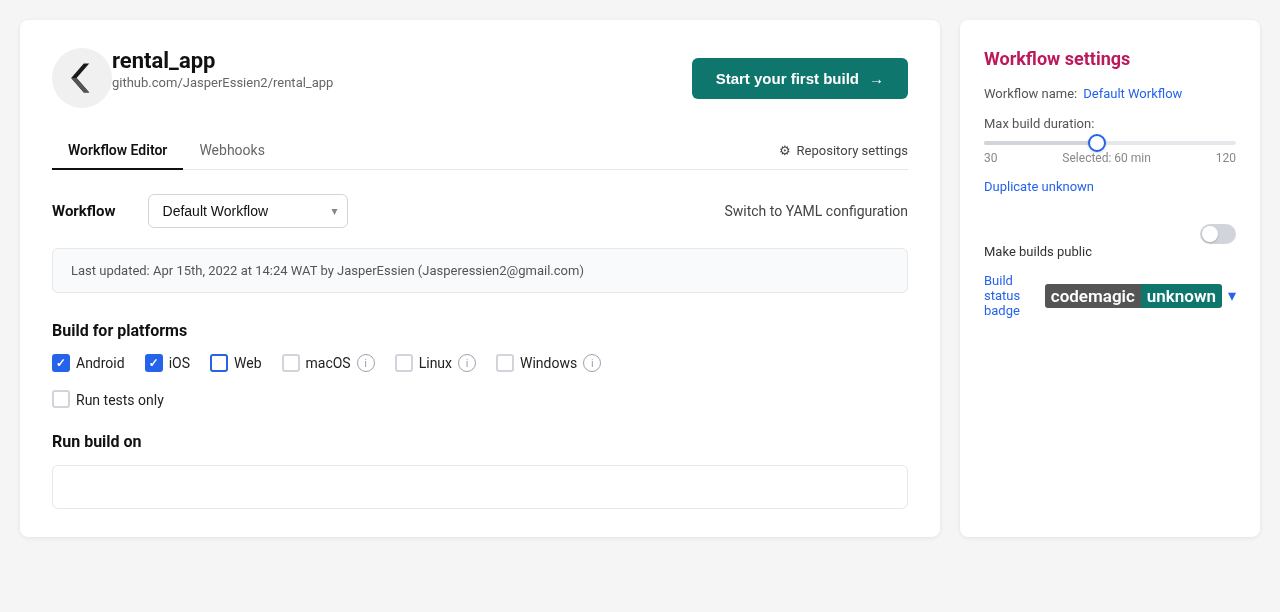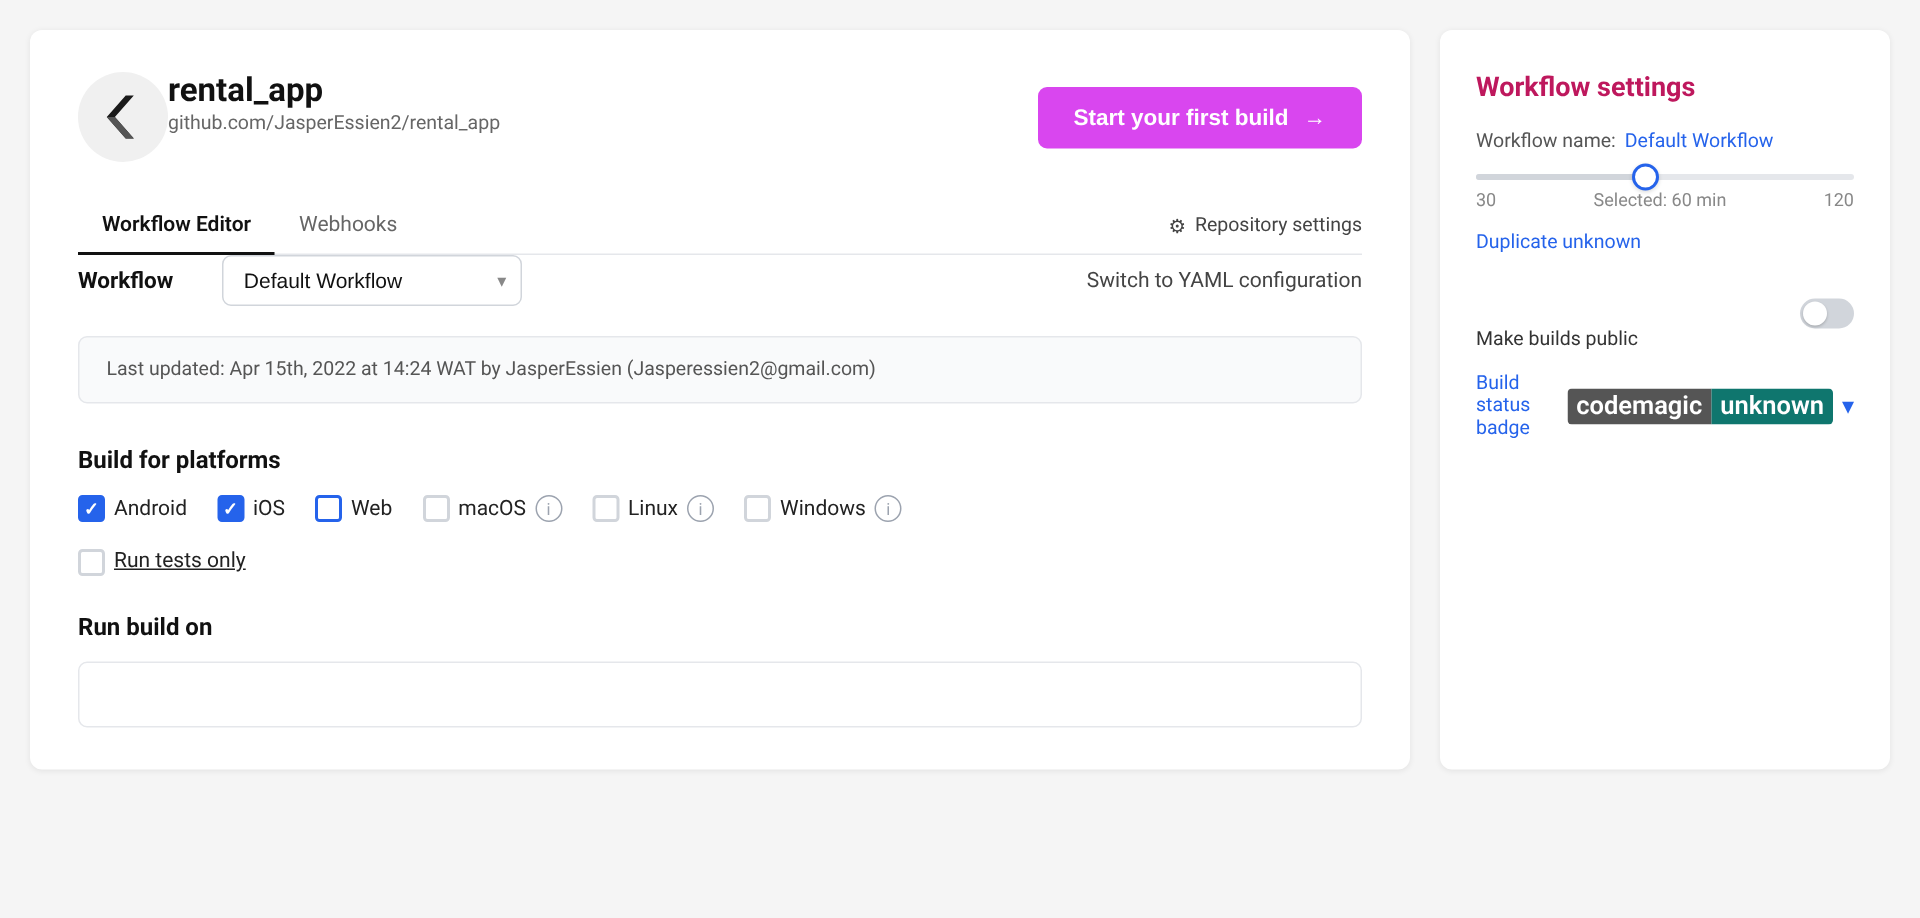--- a/index.html
+++ b/index.html
@@ -63,39 +63,40 @@
       font-size: 22px;
       font-weight: 700;
       color: #111;
     }
     .app-repo {
       font-size: 13px;
       color: #666;
       margin-top: 2px;
     }
     .start-build-btn {
-      background: #d946ef;
+      background: #0f766e;
       color: #fff;
       border: none;
       border-radius: 6px;
       padding: 12px 24px;
       font-size: 15px;
       font-weight: 600;
       cursor: pointer;
       display: flex;
       align-items: center;
       gap: 10px;
     }
 
     
     .tabs-row {
       display: flex;
       align-items: center;
       justify-content: space-between;
       border-bottom: 1px solid #e5e7eb;
+      margin-bottom: 24px;
     }
     .tabs {
       display: flex;
       gap: 0;
     }
     .tab {
       padding: 10px 16px;
       font-size: 14px;
       color: #666;
       cursor: pointer;
@@ -230,26 +231,25 @@
       border: 1.5px solid #9ca3af;
       display: inline-flex;
       align-items: center;
       justify-content: center;
       font-size: 11px;
       color: #9ca3af;
       cursor: pointer;
     }
     .run-tests-row {
       display: flex;
-      align-items: flex-start;
+      align-items: flex-end;
       gap: 6px;
       font-size: 14px;
       color: #222;
       margin-top: 18px;
-      text-decoration: underline;
     }
 
     
     .run-build-section {
       margin-top: 24px;
     }
     .run-build-box {
       border: 1px solid #e5e7eb;
       border-radius: 6px;
       height: 44px;
@@ -516,20 +516,21 @@
 
   <div class="sidebar-panel">
     <div class="sidebar-title">Workflow settings</div>
 
     <div class="sidebar-row">
       <span class="sidebar-label">Workflow name:</span>
       <span class="sidebar-value-link">Default Workflow</span>
     </div>
 
     <div class="sidebar-row">
+      <div class="sidebar-section-label">Max build duration:</div>
       <div class="slider-wrapper">
         <div class="slider-track">
           <div class="slider-fill"></div>
           <div class="slider-thumb"></div>
         </div>
         <div class="slider-range-labels">
           <span>30</span>
           <span>Selected: 60 min</span>
           <span>120</span>
         </div>

